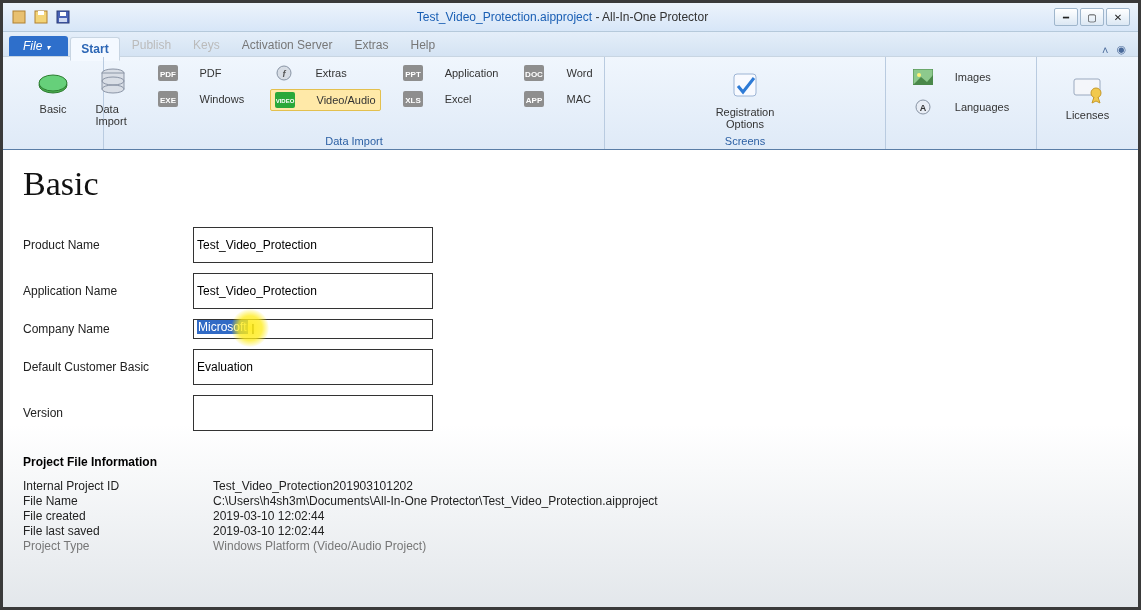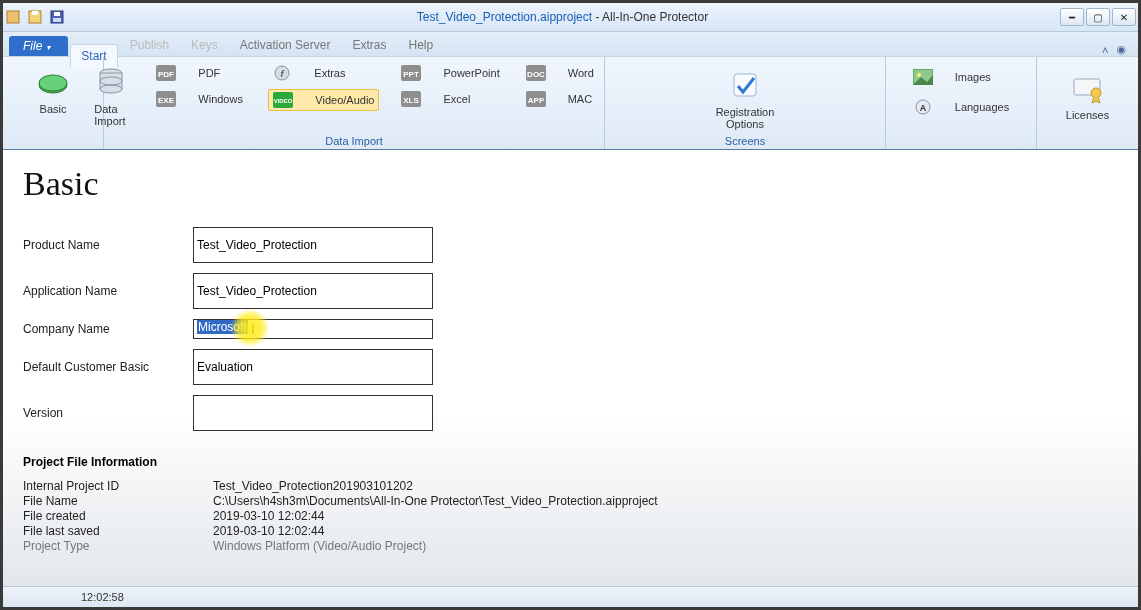--- a/index.html
+++ b/index.html
@@ -18,21 +18,21 @@
   display: flex;
   flex-direction: column;
   position: relative;
 }
 .titlebar {
   height: 28px;
   background: linear-gradient(#ecf3fb, #d7e6f8);
   display: flex;
   align-items: center;
   border-bottom: 1px solid #b5c9db;
-  padding: 0 2px;
+  padding: 0 8px;
 }
 .titlebar .qat {
   display: flex;
   gap: 6px;
   align-items: center;
 }
 .qat-icon {
   width: 16px;
   height: 16px;
   display: inline-block;
@@ -89,21 +89,22 @@
   color: #648;
   color: #777;
 }
 .mtab.active {
   background: #f4f9ff;
   border: 1px solid #c8d5e2;
   border-bottom: 1px solid #f4f9ff;
   border-radius: 3px 3px 0 0;
   color: #2c66b5;
   position: relative;
-  top: 12px;
+  top: 5px;
+  font-weight: bold;
 }
 .mtab.disabled { color: #bbb; }
 .menutabs .spacer { flex: 1; }
 .help-icons { display:flex; gap:8px; align-items:center; padding-right:6px; color:#4a6a9a; }
 .help-icons span { font-size:11px; }
 
 .ribbon {
   height: 92px;
   background: linear-gradient(#f0f6fd, #dfeaf7);
   border-bottom: 1px solid #5a7da6;
@@ -359,21 +360,21 @@
                 </svg></span>
             <span>Video/Audio</span>
           </div>
         </div>
         <div class="colstack">
           <div class="smallbtn">
             <span class="sicon"><svg viewBox="0 0 20 16">
                   <rect width="20" height="16" rx="2" fill="#8e8e8e"></rect>
                   <text x="10" y="12" font-size="8" fill="#fff" text-anchor="middle" font-weight="bold">PPT</text>
                 </svg></span>
-            <span>PowerPoint</span>
+            <span>Application</span>
           </div>
           <div class="smallbtn">
             <span class="sicon"><svg viewBox="0 0 20 16">
                   <rect width="20" height="16" rx="2" fill="#8e8e8e"></rect>
                   <text x="10" y="12" font-size="8" fill="#fff" text-anchor="middle" font-weight="bold">XLS</text>
                 </svg></span>
             <span>Excel</span>
           </div>
         </div>
         <div class="colstack">
@@ -485,18 +486,14 @@
       <div>2019-03-10 12:02:44</div>
 
       <div>File last saved</div>
       <div>2019-03-10 12:02:44</div>
 
       <div class="truncated">Project Type</div>
       <div class="truncated">Windows Platform (Video/Audio Project)</div>
     </div>
   </div>
 
-  <div class="statusbar">
-    <span class="sb-spacer"></span>
-    <span>12:02:58</span>
-  </div>
 
 </div>
 
 </body></html>

